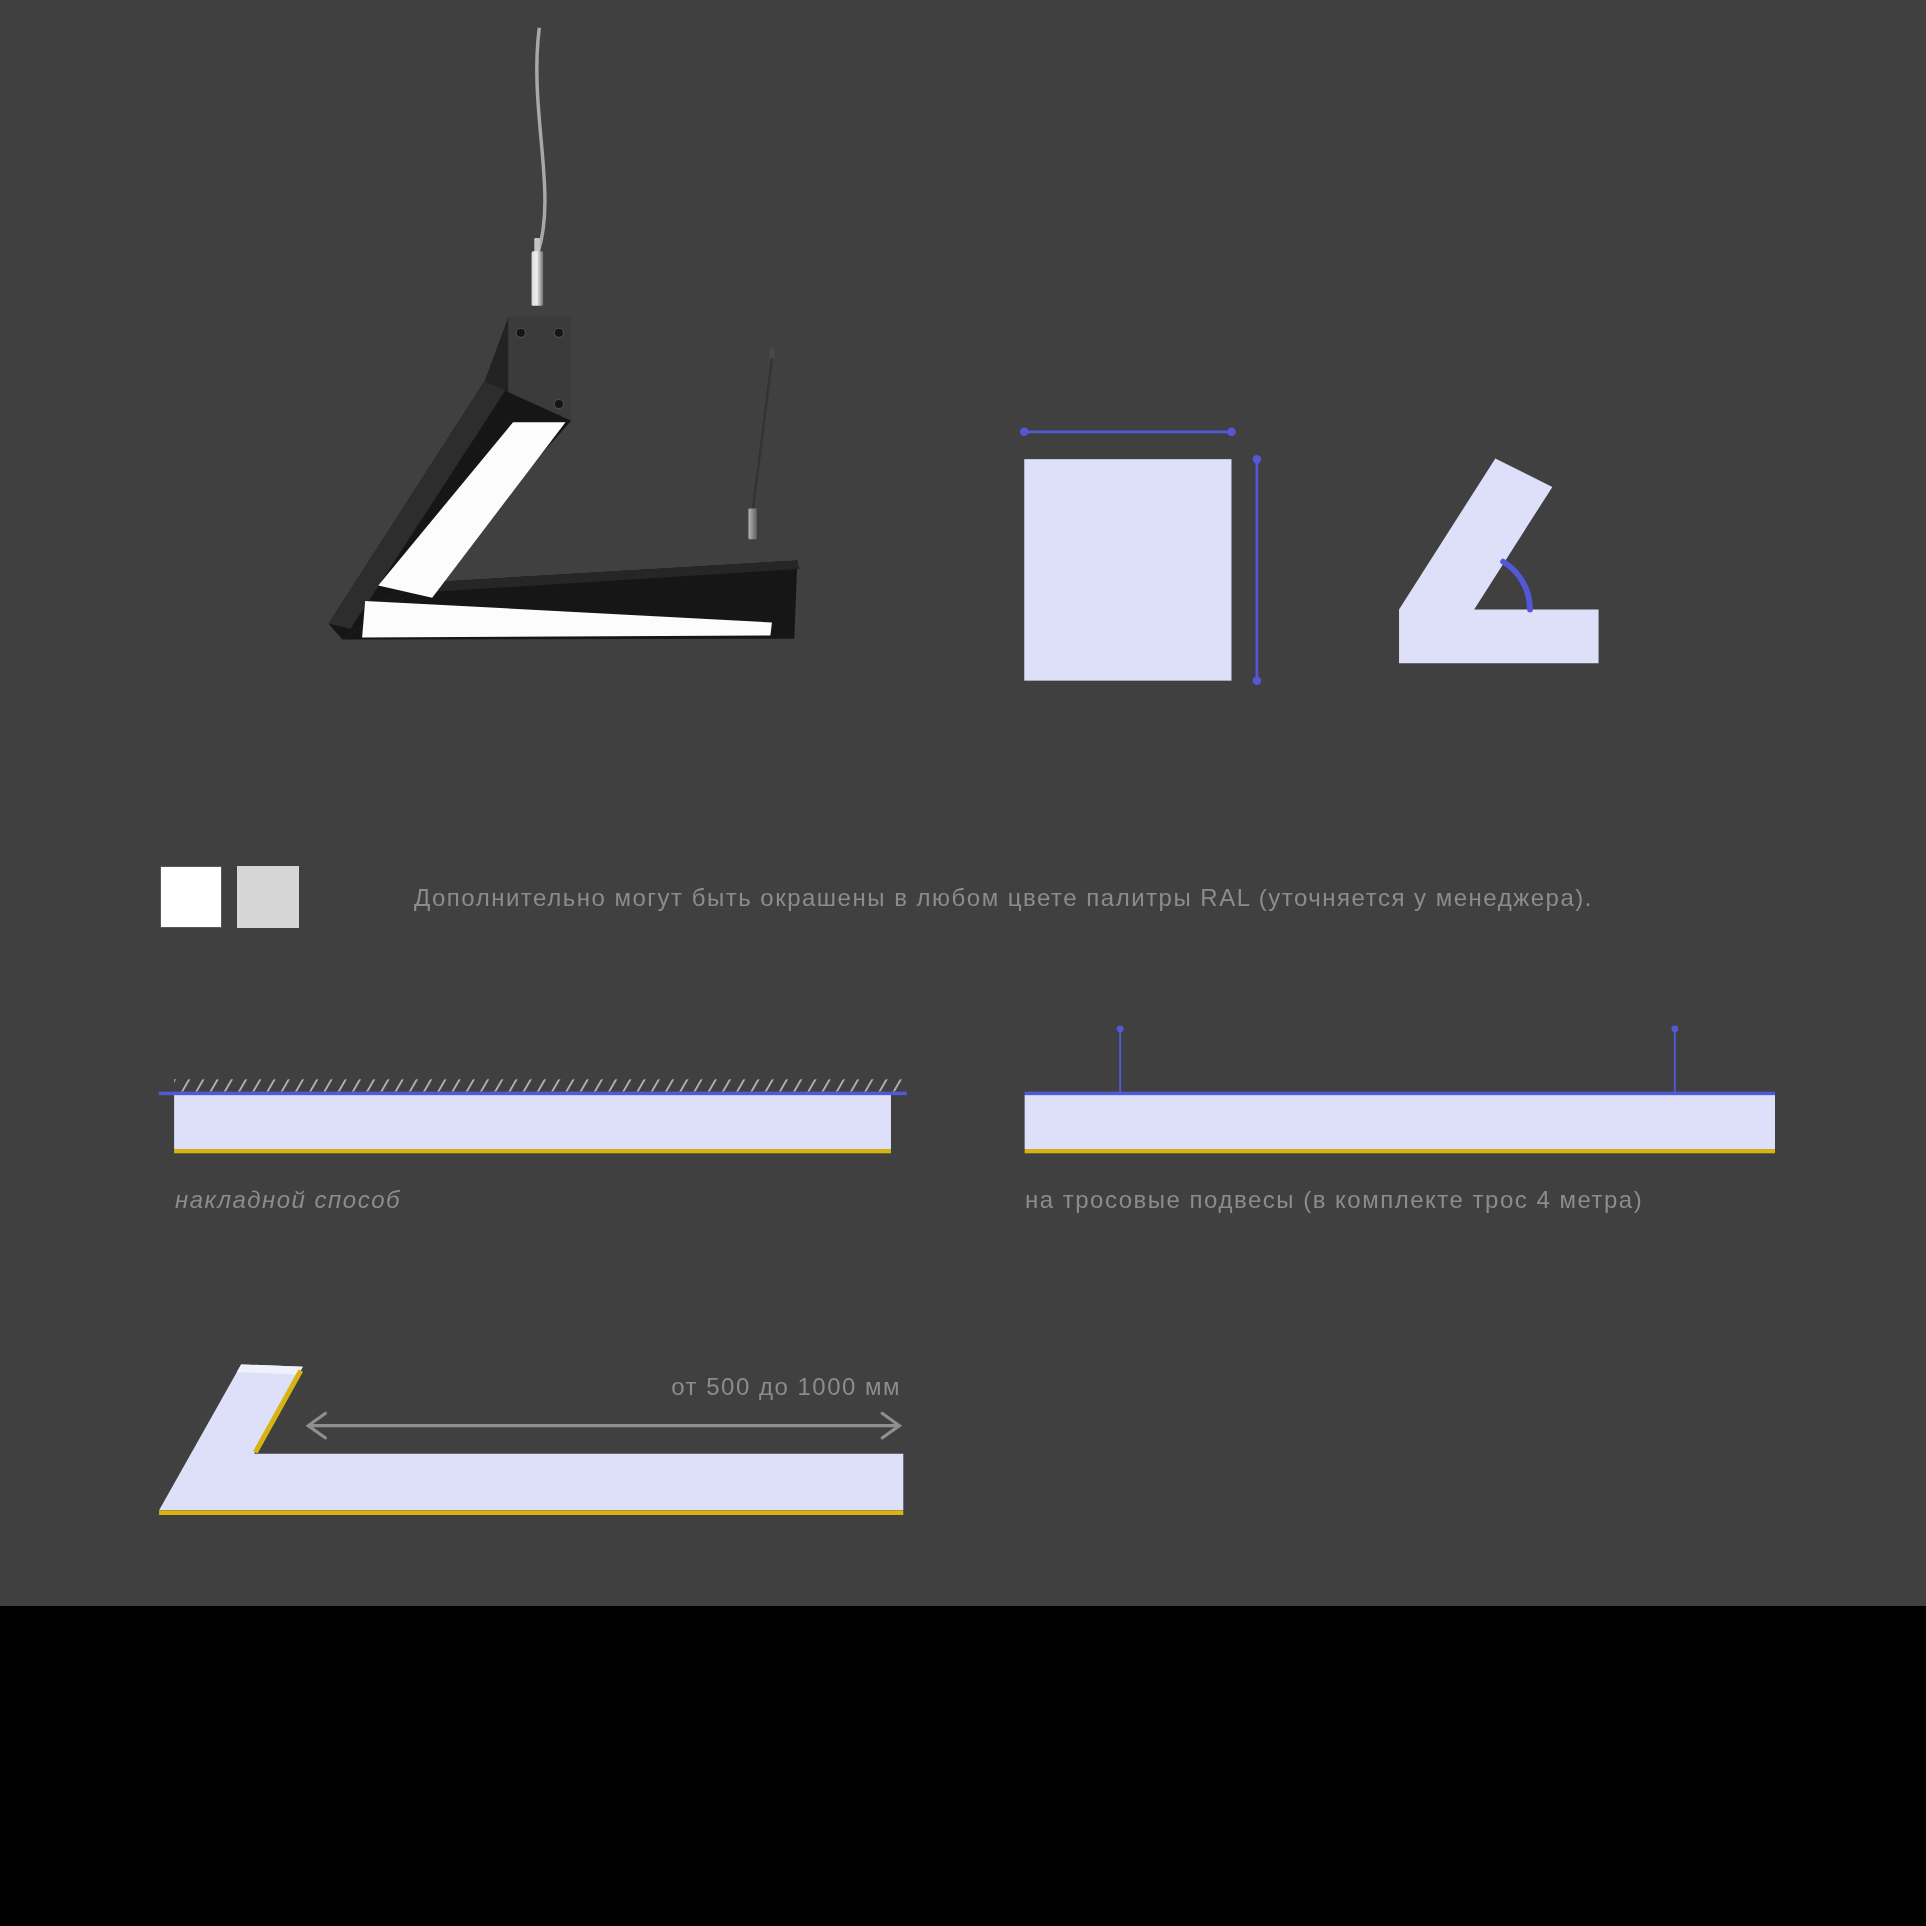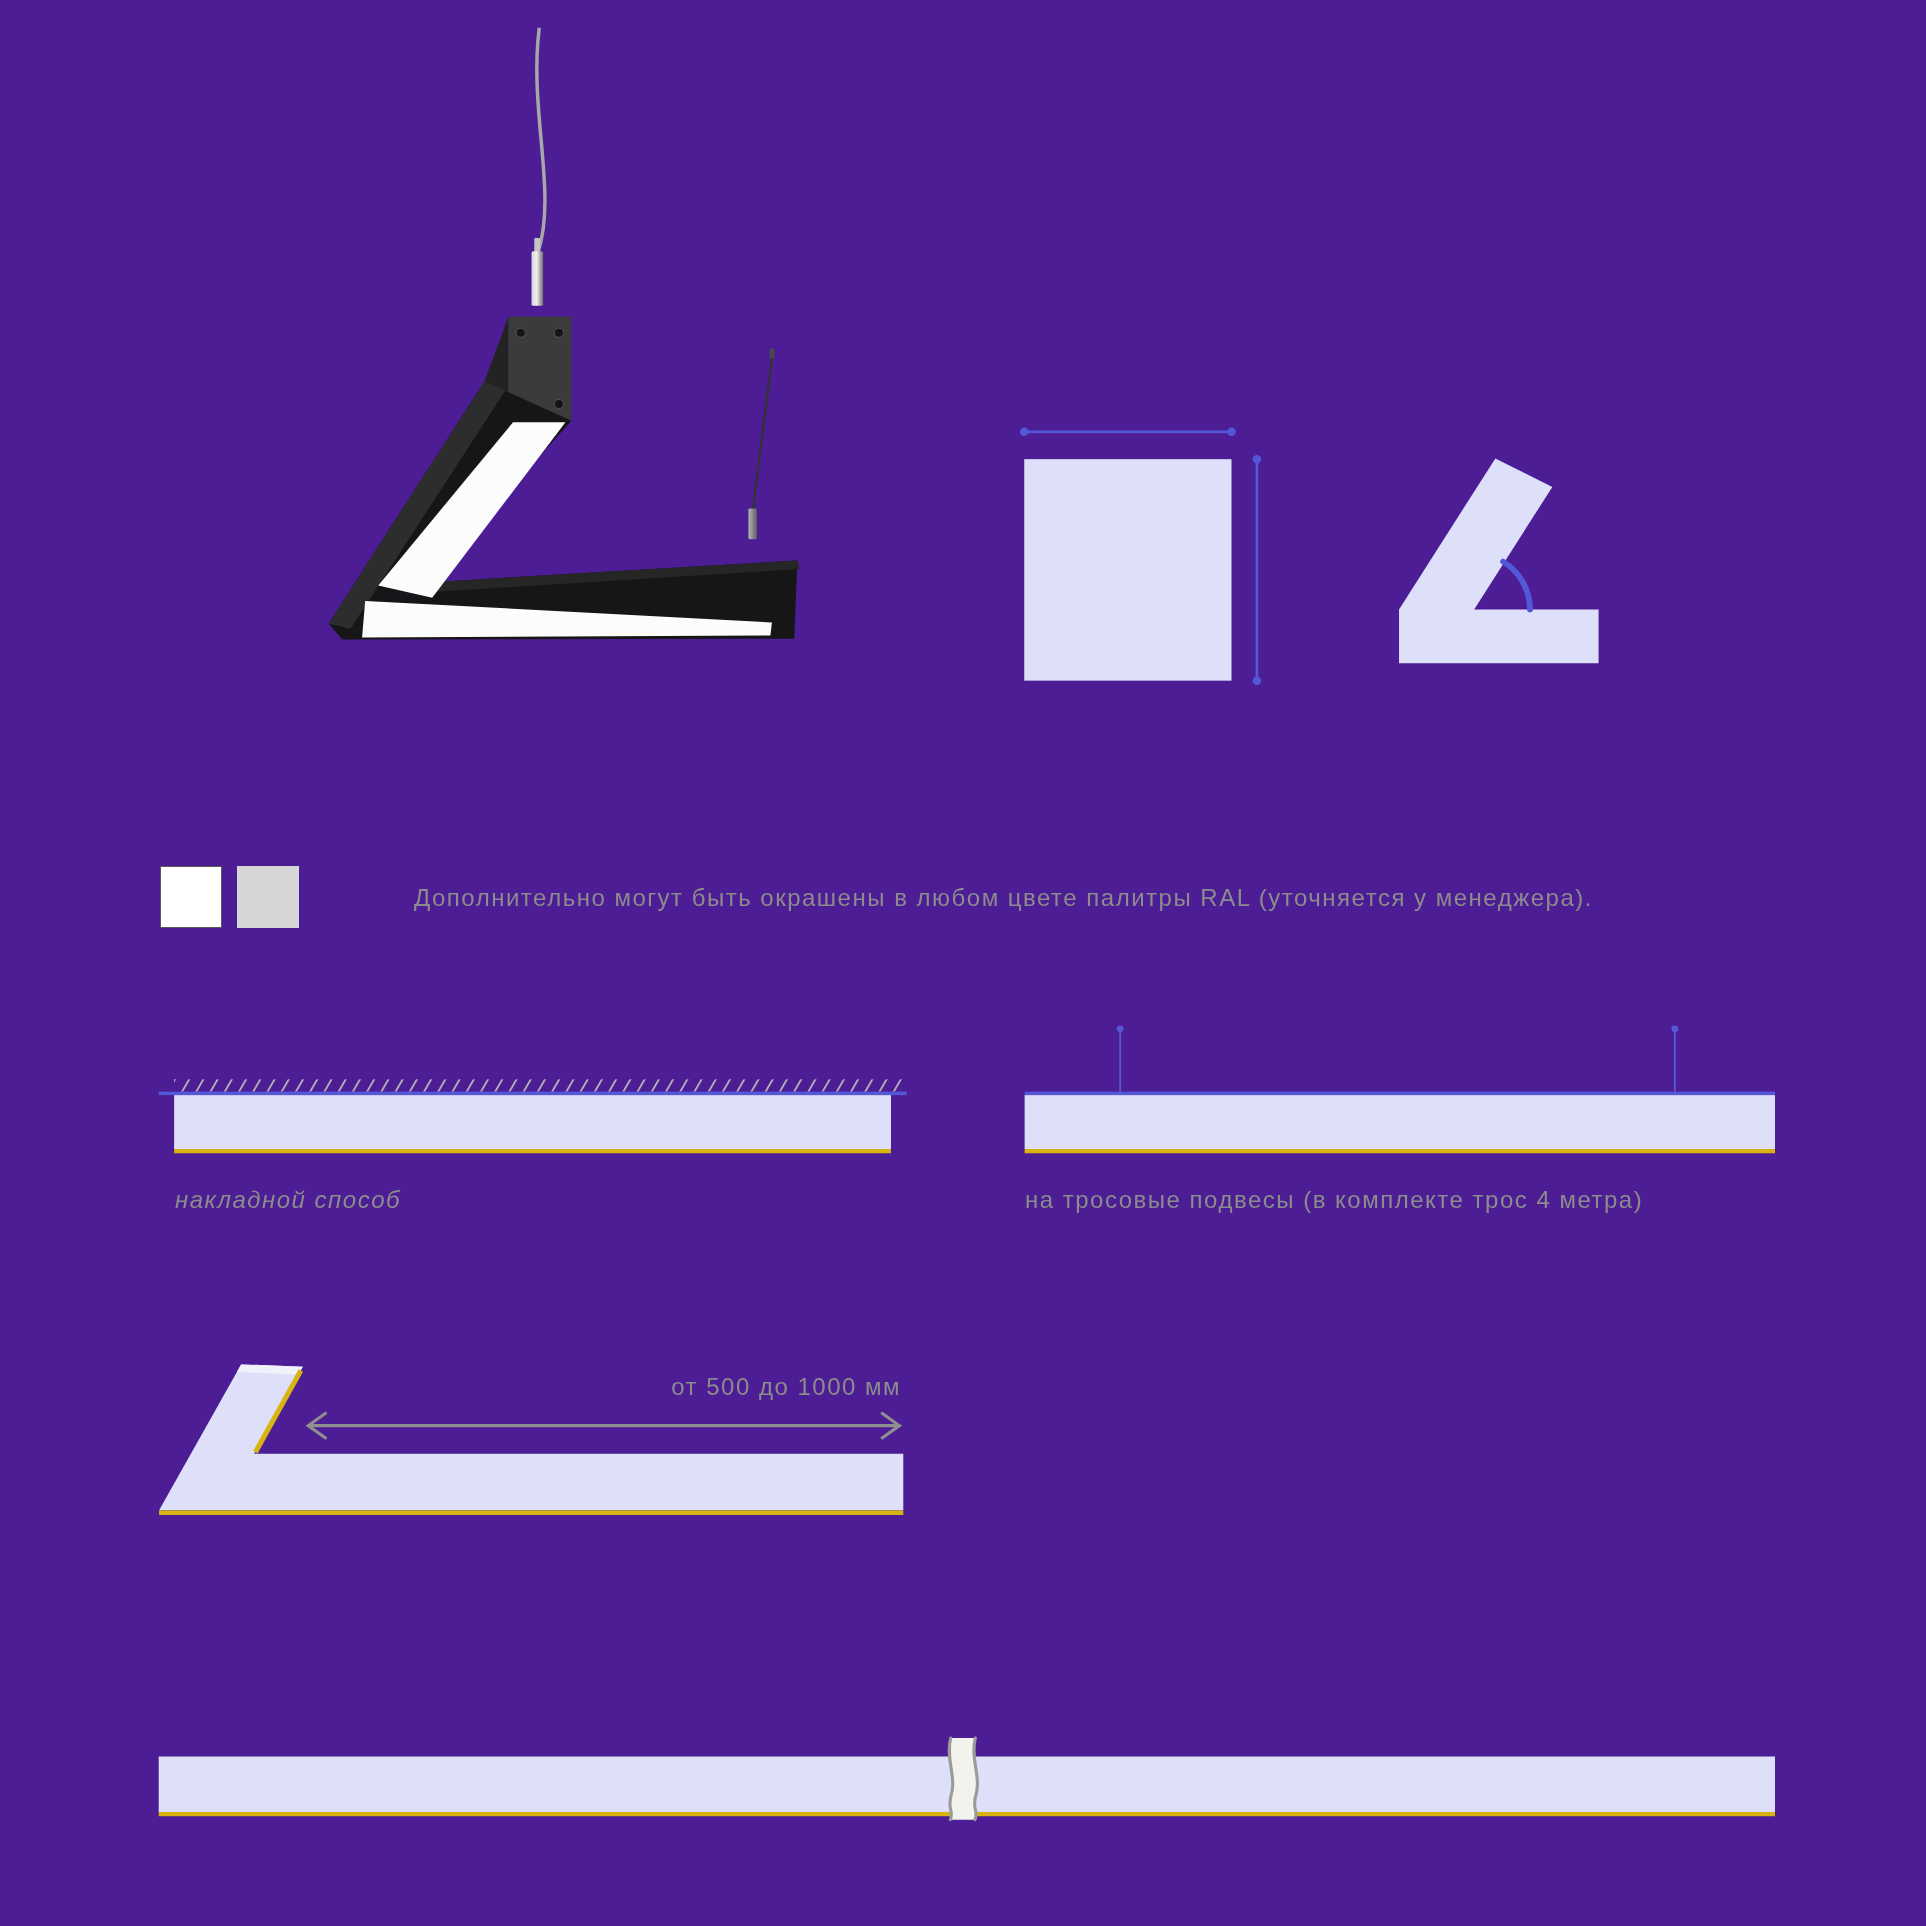--- a/index.html
+++ b/index.html
@@ -1,16 +1,16 @@
 <!DOCTYPE html>
 <html style="font-size:6.2px"><head>
 <meta charset="utf-8">
 <style>
   html,body{margin:0;padding:0;background:#000;}
-  #page{position:relative;width:1926px;height:1926px;background:#4c1d95;overflow:hidden;
+  #page{position:relative;width:1926px;height:1606px;background:#404040;overflow:hidden;
         font-family:"Liberation Sans","DejaVu Sans",sans-serif;}
   #scene{position:absolute;left:0;top:0;}
   .label{position:absolute;color:#8c8c8c;font-size:24px;line-height:29px;
          letter-spacing:1.5px;white-space:nowrap;}
   .label.center{text-align:right;}
   .swatch{position:absolute;width:62px;height:62px;box-sizing:border-box;}
   #swatch-white{left:160px;top:866px;background:#ffffff;border:1.9px solid #585858;}
   #swatch-gray{left:237px;top:866px;background:#d6d6d6;}
   #ral-note{left:414px;top:883px;}
   #surface-label{left:175px;top:1185px;font-style:italic;}

